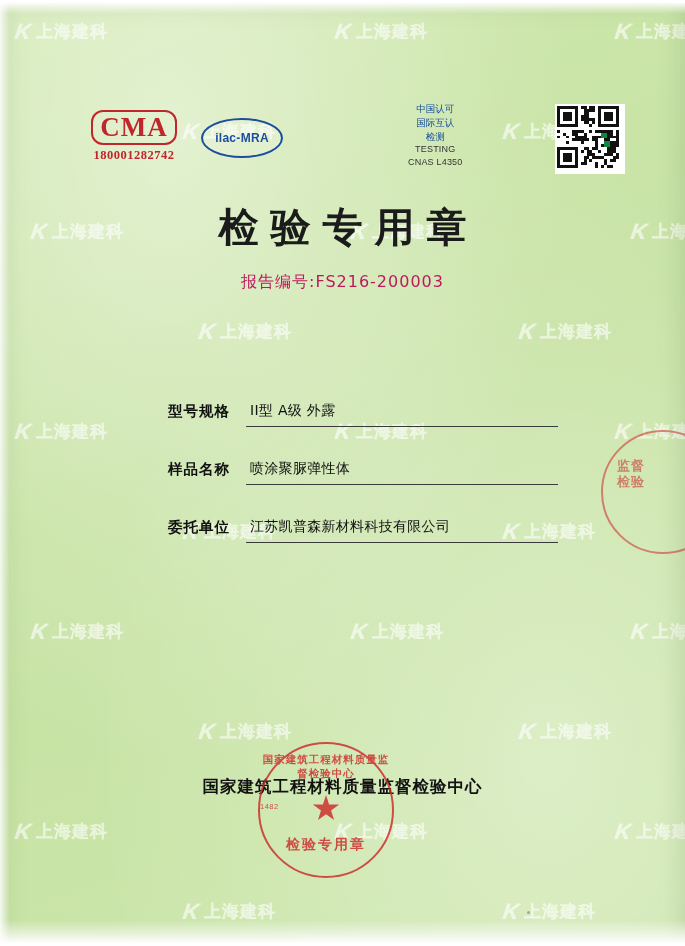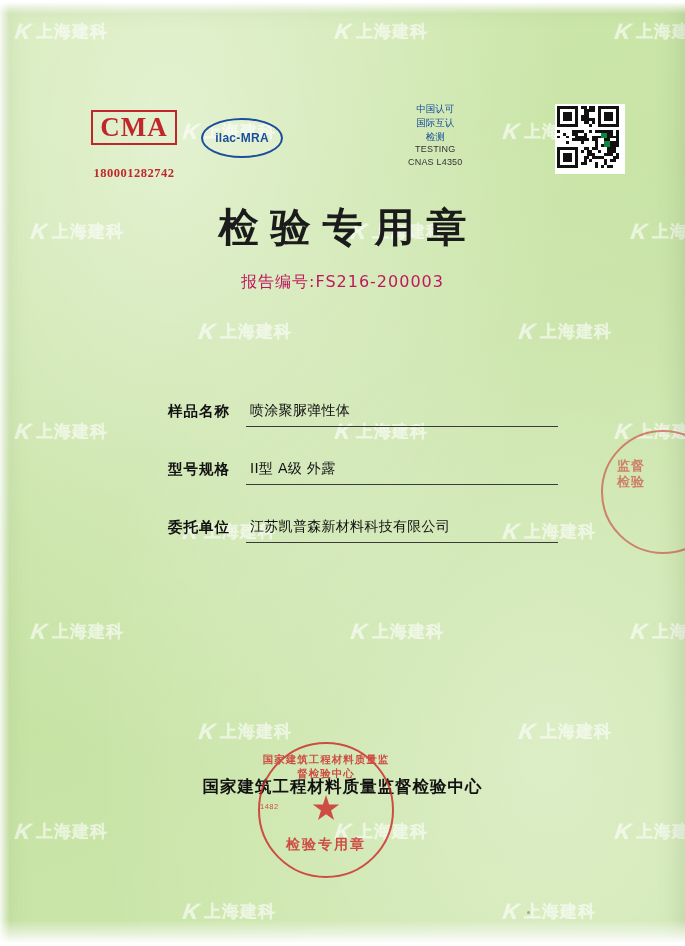--- a/index.html
+++ b/index.html
@@ -97,38 +97,38 @@
   
   .cma {
     position: absolute;
     left: 0;
     top: 10px;
     width: 112px;
     text-align: center;
   }
   .cma-box {
     border: 2.5px solid #c0272d;
-    border-radius: 0;
+    border-radius: 12px;
     display: inline-block;
     padding: 1px 7px 2px 7px;
   }
   .cma-text {
     color: #c0272d;
     font-weight: bold;
     font-size: 27px;
     letter-spacing: 1px;
     font-family: "Liberation Serif", serif;
     line-height: 1.05;
   }
   .cma-num {
     color: #c0272d;
     font-size: 12.5px;
     font-weight: bold;
     letter-spacing: 0.5px;
-    margin-top: 21px;
+    margin-top: 3px;
     font-family: "Liberation Serif", serif;
   }
 
   
   .ilac {
     position: absolute;
     left: 122px;
     top: 18px;
     width: 84px;
     text-align: center;
@@ -650,27 +650,27 @@
     </div>
   </div>
 
   <div class="doc-title">检验专用章</div>
   <div class="doc-subtitle">
     <span>报告编号:</span><span>FS216-200003</span>
   </div>
 
   <div class="fields">
     <div class="field-row">
+      <div class="field-label">型号规格</div>
+      <div class="field-value">II型 A级 外露</div>
+      <div class="field-rule"></div>
+    </div>
+    <div class="field-row">
       <div class="field-label">样品名称</div>
       <div class="field-value">喷涂聚脲弹性体</div>
-      <div class="field-rule"></div>
-    </div>
-    <div class="field-row">
-      <div class="field-label">型号规格</div>
-      <div class="field-value">II型 A级 外露</div>
       <div class="field-rule"></div>
     </div>
     <div class="field-row">
       <div class="field-label">委托单位</div>
       <div class="field-value">江苏凯普森新材料科技有限公司</div>
       <div class="field-rule"></div>
     </div>
   </div>
 
   <div class="footer-org">国家建筑工程材料质量监督检验中心</div>

